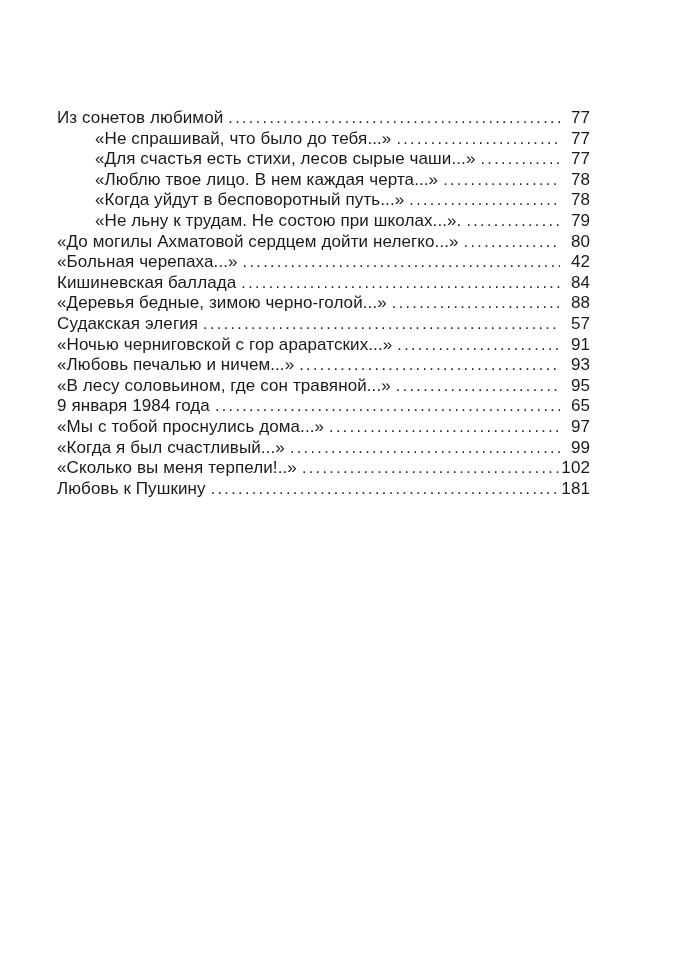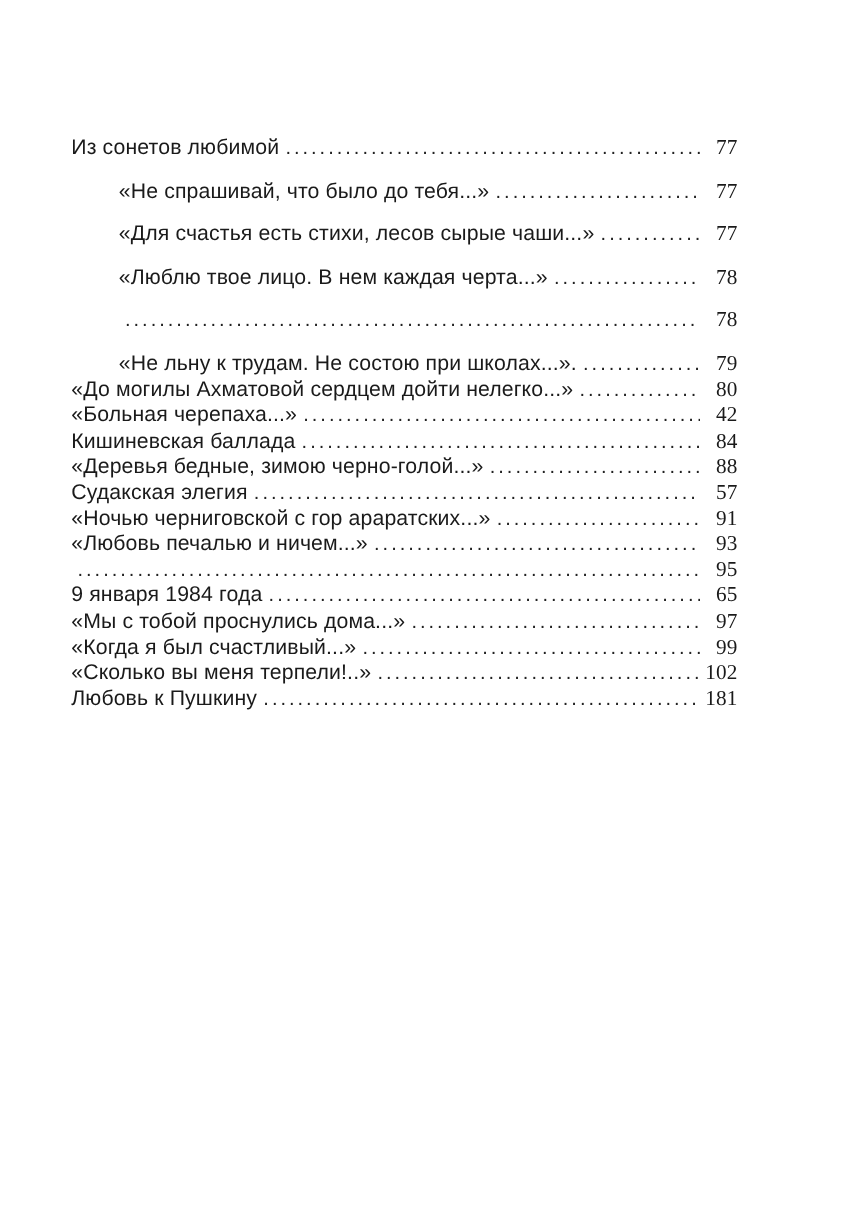--- a/index.html
+++ b/index.html
@@ -25,21 +25,20 @@
   .toc-row {
     display: flex;
     align-items: baseline;
     height: 20.6px;
     line-height: 20.6px;
     font-size: 17px;
     letter-spacing: 0.1px;
   }
   .toc-row.indent {
     padding-left: 38px;
-    margin-top: 14px;
   }
   .title {
     white-space: nowrap;
     flex: 0 0 auto;
   }
   .leader {
     flex: 1 1 0;
     min-width: 0;
     overflow: hidden;
     white-space: nowrap;
@@ -47,21 +46,20 @@
     padding-right: 3px;
     letter-spacing: 2.4px;
     font-size: 16px;
     color: #222222;
   }
   .pagenum {
     flex: 0 0 auto;
     min-width: 30px;
     text-align: right;
     white-space: nowrap;
-    font-family: Liberation Serif, serif;
   }
 </style>
 </head>
 <body>
 
 <div class="page">
   <div class="toc">
   <div class="toc-row">
     <span class="title">Из сонетов любимой</span>
     <span class="leader">........................................................................................................................................................................................................</span>
@@ -80,20 +78,21 @@
     <span class="pagenum">77</span>
   </div>
 
   <div class="toc-row indent">
     <span class="title">«Люблю твое лицо. В нем каждая черта...»</span>
     <span class="leader">........................................................................................................................................................................................................</span>
     <span class="pagenum">78</span>
   </div>
 
   <div class="toc-row indent">
+    <span class="title">«Когда уйдут в бесповоротный путь...»</span>
     <span class="leader">........................................................................................................................................................................................................</span>
     <span class="pagenum">78</span>
   </div>
 
   <div class="toc-row indent">
     <span class="title">«Не льну к трудам. Не состою при школах...».</span>
     <span class="leader">........................................................................................................................................................................................................</span>
     <span class="pagenum">79</span>
   </div>
 
@@ -133,20 +132,21 @@
     <span class="pagenum">91</span>
   </div>
 
   <div class="toc-row">
     <span class="title">«Любовь печалью и ничем...»</span>
     <span class="leader">........................................................................................................................................................................................................</span>
     <span class="pagenum">93</span>
   </div>
 
   <div class="toc-row">
+    <span class="title">«В лесу соловьином, где сон травяной...»</span>
     <span class="leader">........................................................................................................................................................................................................</span>
     <span class="pagenum">95</span>
   </div>
 
   <div class="toc-row">
     <span class="title">9 января 1984 года</span>
     <span class="leader">........................................................................................................................................................................................................</span>
     <span class="pagenum">65</span>
   </div>
 

